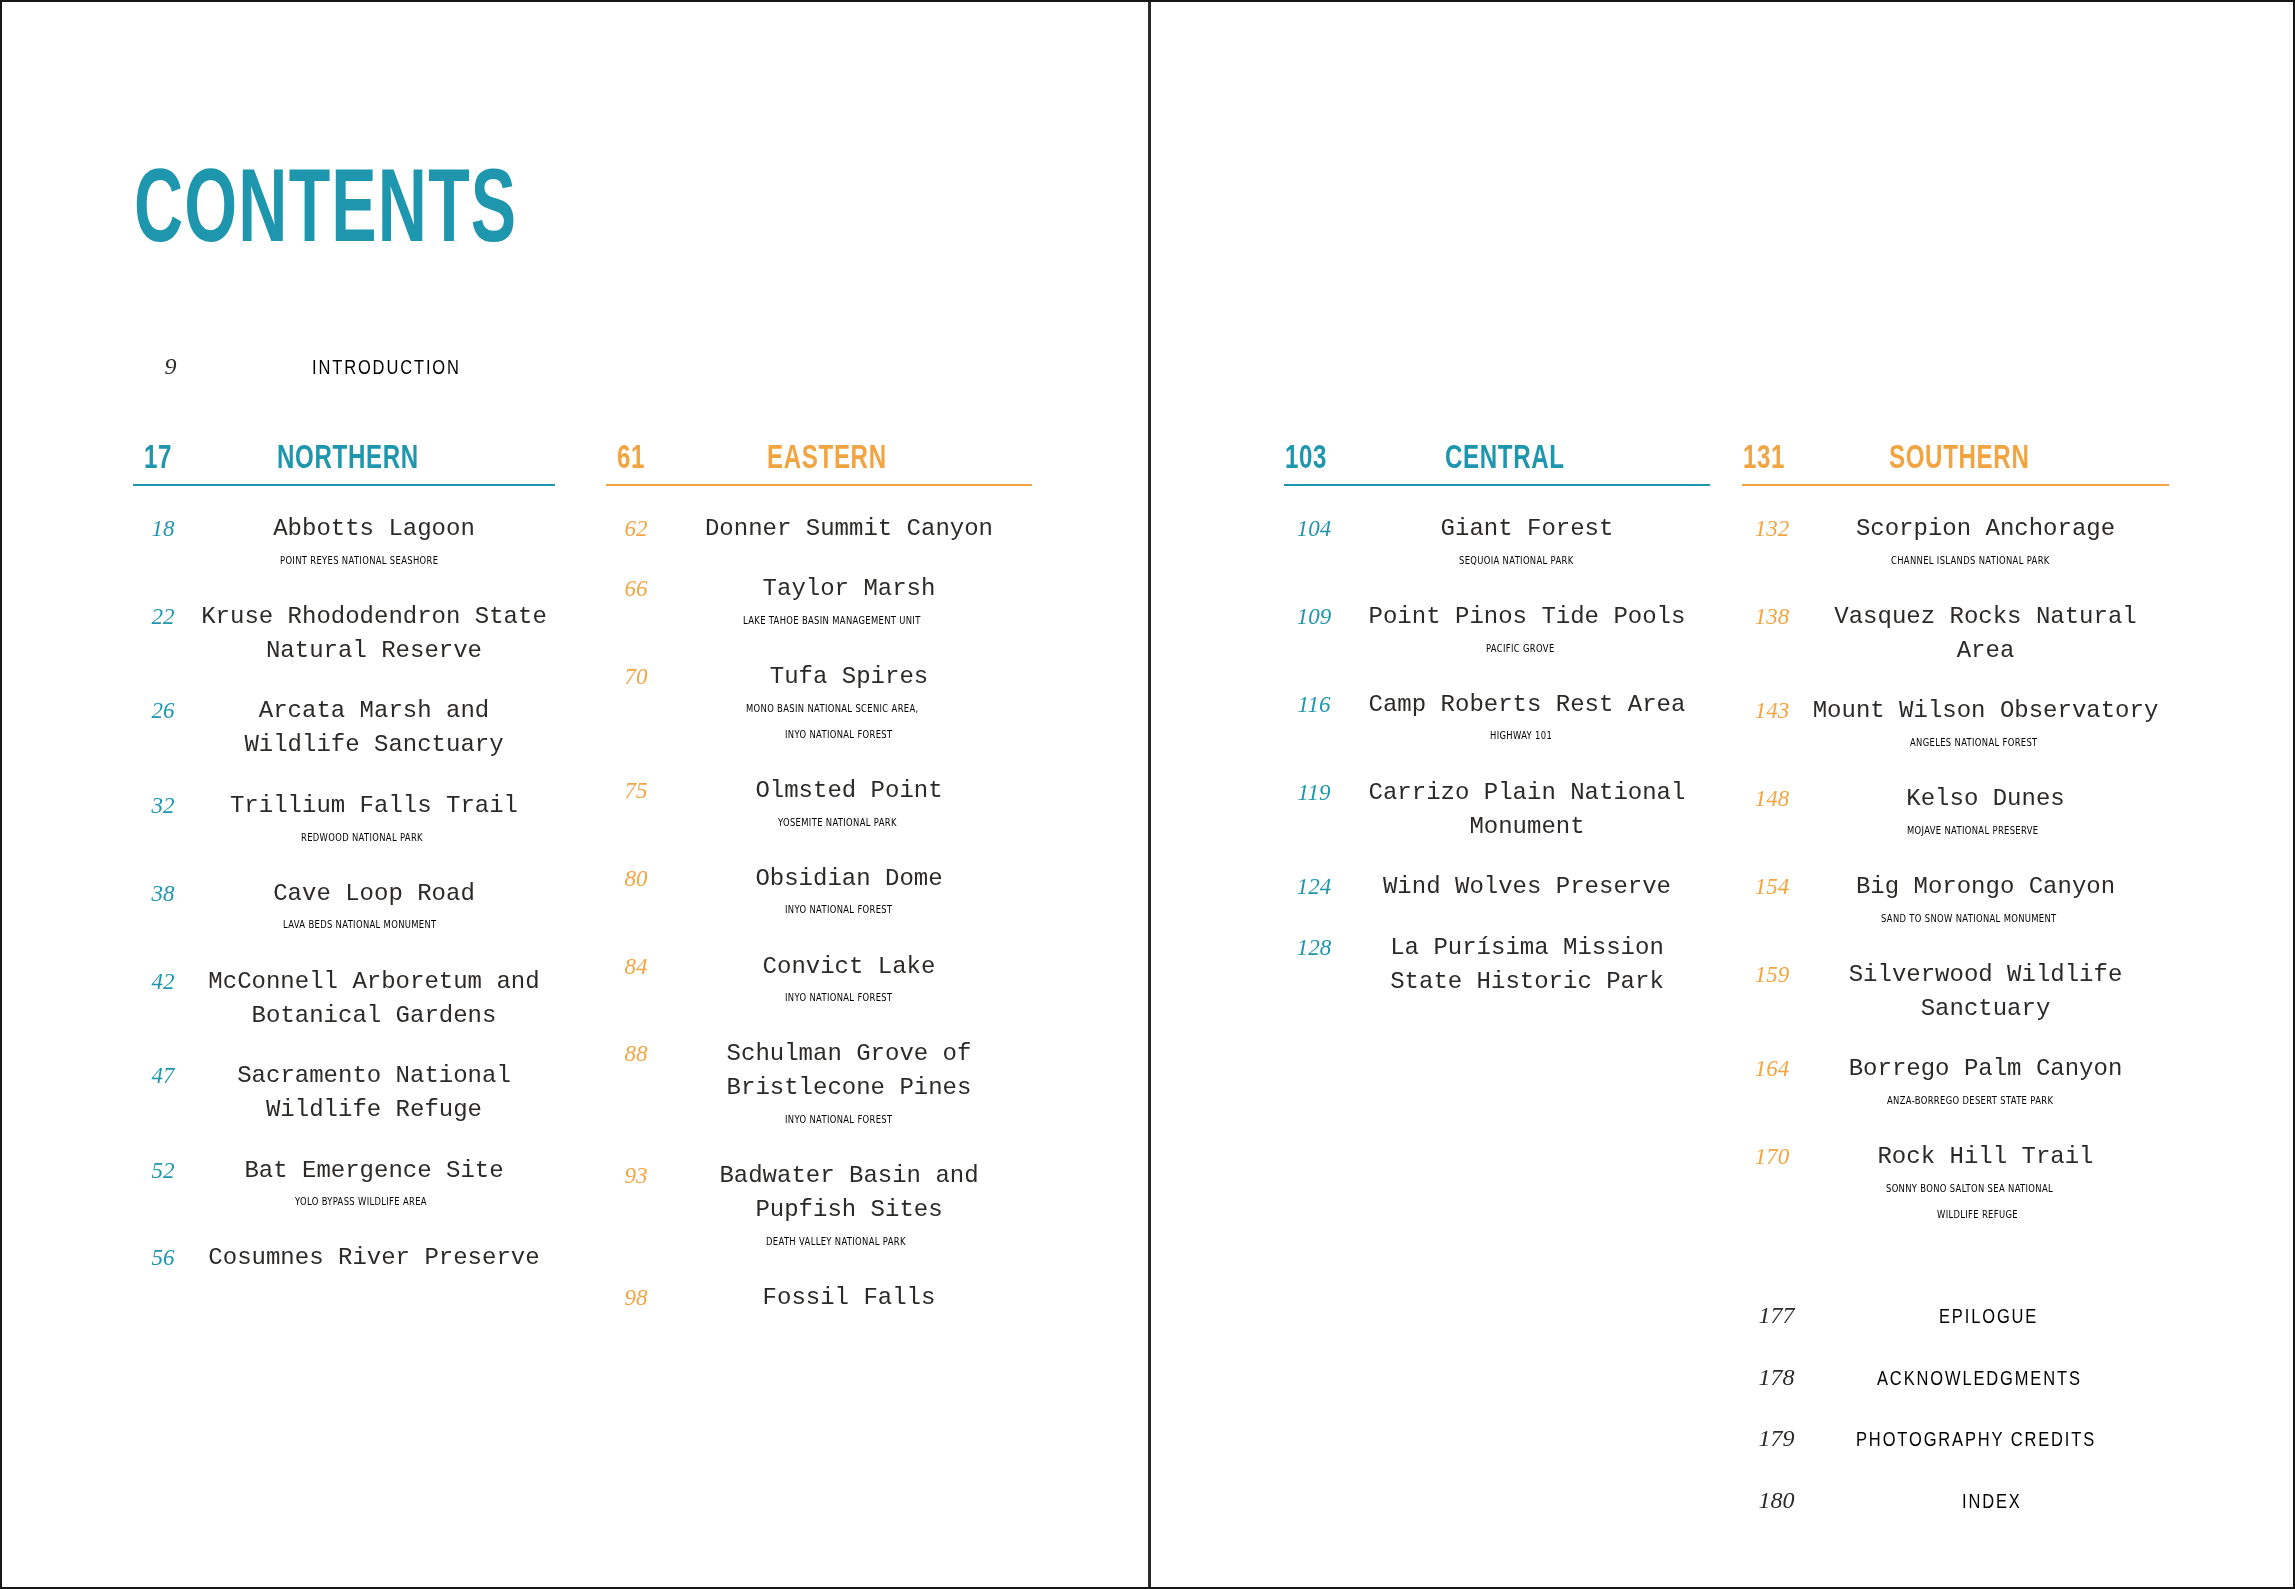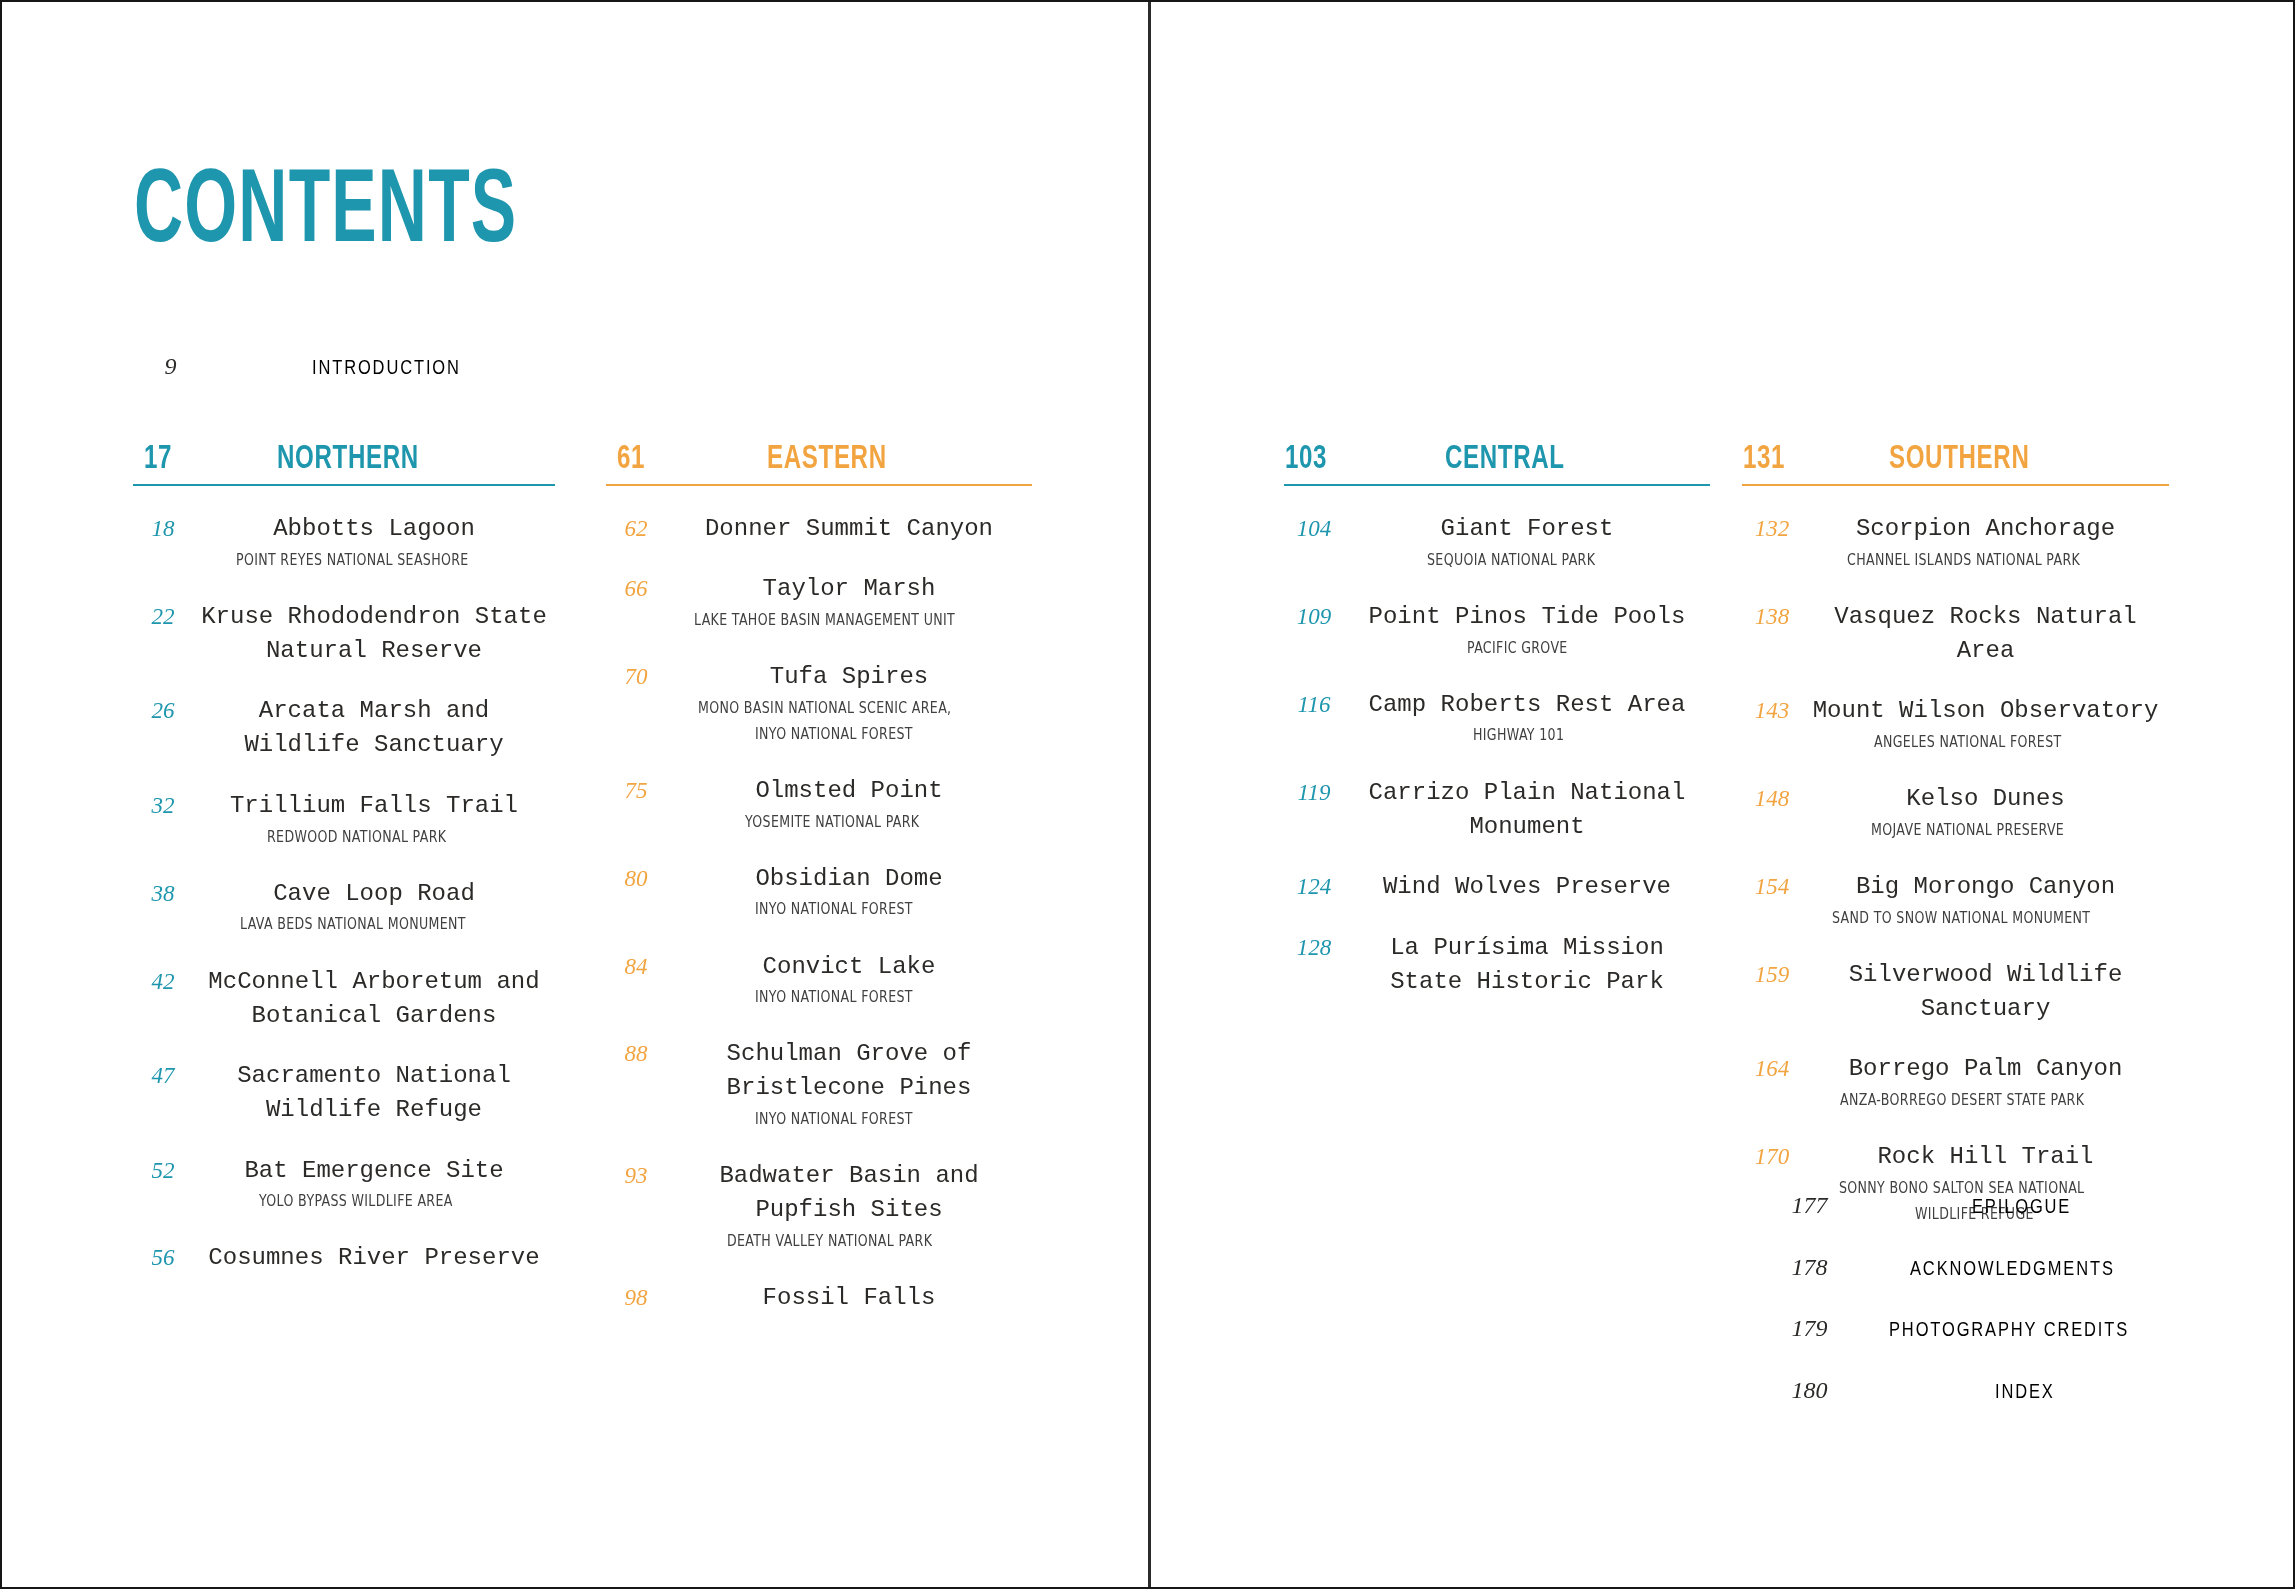--- a/index.html
+++ b/index.html
@@ -19,39 +19,39 @@
     font-size:103px; line-height:1.1; letter-spacing:1.8px; color:#1e96ad; }
   .page-title .cx { transform:scaleX(.66); }
 
   
   .frontrow { display:grid; grid-template-columns:69px 1fr; align-items:baseline; }
   .num-serif { font-family:"Liberation Serif", serif; font-style:italic;
     font-size:24px; line-height:26.5px; color:#2c2b29; }
   .caps-label { font-size:19.4px; line-height:26.5px; letter-spacing:2.2px; color:#000000; }
   .caps-label .cx { transform:scaleX(.85); }
   .intro { position:absolute; left:134px; top:351px; width:459px; }
-  .backmatter { position:absolute; left:1740px; top:1190px; width:441px;margin-left:33px; }
+  .backmatter { position:absolute; left:1740px; top:1300px; width:441px; }
   .backmatter .frontrow { margin-bottom:34px; }
 
   
   .section { position:absolute; }
   .shead { display:grid; grid-template-columns:60px 1fr; align-items:baseline;
     font-weight:bold; font-size:33px; line-height:35px; letter-spacing:0.9px; }
   .shead .cx { transform:scaleX(.73); }
   .srule { height:2.6px; margin-top:9.7px; }
   .entries { margin-top:25.6px; }
 
   .entry { display:grid; grid-template-columns:60px 1fr; margin-bottom:26.5px; }
   .enum { font-family:"Liberation Serif", serif; font-style:italic;
     font-size:23px; line-height:34px; }
   .etitle { font-family:Liberation Mono, monospace; font-size:24px;
     line-height:34px; color:#2b2a28; }
   .esubs { margin-top:1.8px; }
-  .esub { font-family:"DejaVu Sans", sans-serif; font-size:15px; line-height:25.6px;
-    letter-spacing:0.4px; color:#404040; }
+  .esub { font-family:"DejaVu Sans", sans-serif; font-size:10px; line-height:25.6px;
+    letter-spacing:0.4px; color:#000000; }
   .esub .cx { transform:scaleX(.84); }
 
   .teal   { color:#1e96ad; }
   .orange { color:#f2a440; }
   .bg-teal   { background:#1e96ad; }
   .bg-orange { background:#f2a440; }
 </style>
 </head>
 <body>
 

